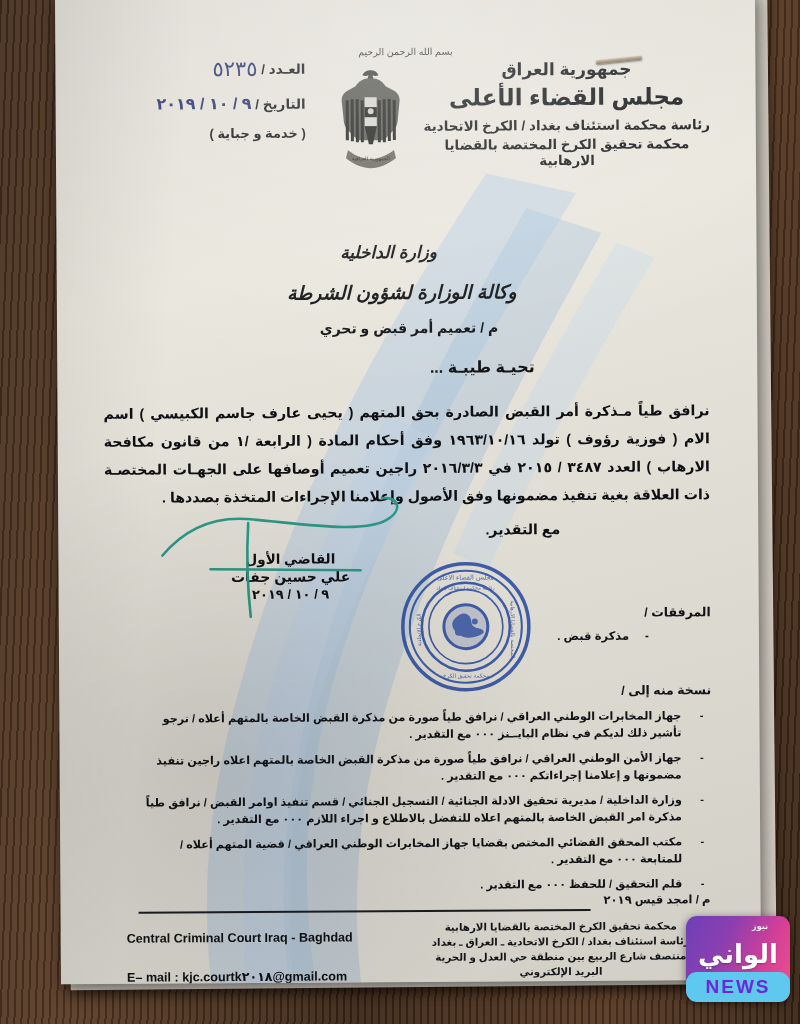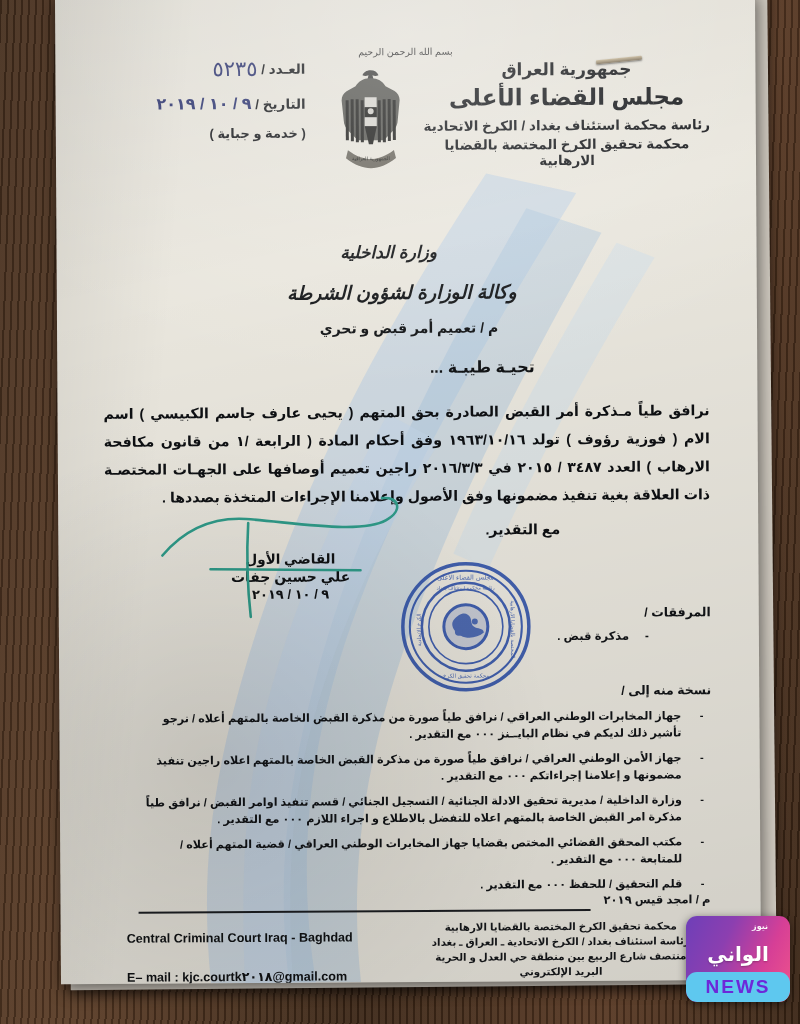--- a/index.html
+++ b/index.html
@@ -179,21 +179,21 @@
     position: absolute; right: 10px; bottom: 22px;
     width: 104px; height: 86px; z-index: 200;
     border-radius: 11px;
     background: linear-gradient(115deg, #6e3fb8 0%, #8c3fb0 35%, #d63f96 70%, #f0548b 100%);
     box-shadow: 0 2px 8px rgba(0,0,0,.5);
     overflow: hidden;
     display: flex; flex-direction: column; align-items: center;
   }
   #news-logo .brand-ar {
     flex: 1; display: flex; align-items: center; justify-content: center;
-    color: #fff; font-size: 20px; font-weight: 700; letter-spacing: -1px;
+    color: #fff; font-size: 26px; font-weight: 700; letter-spacing: -1px;
     padding-top: 20px; text-shadow: 0 1px 2px rgba(0,0,0,.25);
   }
   #news-logo .brand-tag {
     position: absolute; top: 6px; right: 22px;
     font-size: 8px; color: #fff; opacity: .95; font-weight: 700;
   }
   #news-logo .brand-news {
     width: 100%; height: 30px;
     background: #5ec8ef;
     display: flex; align-items: center; justify-content: center;

